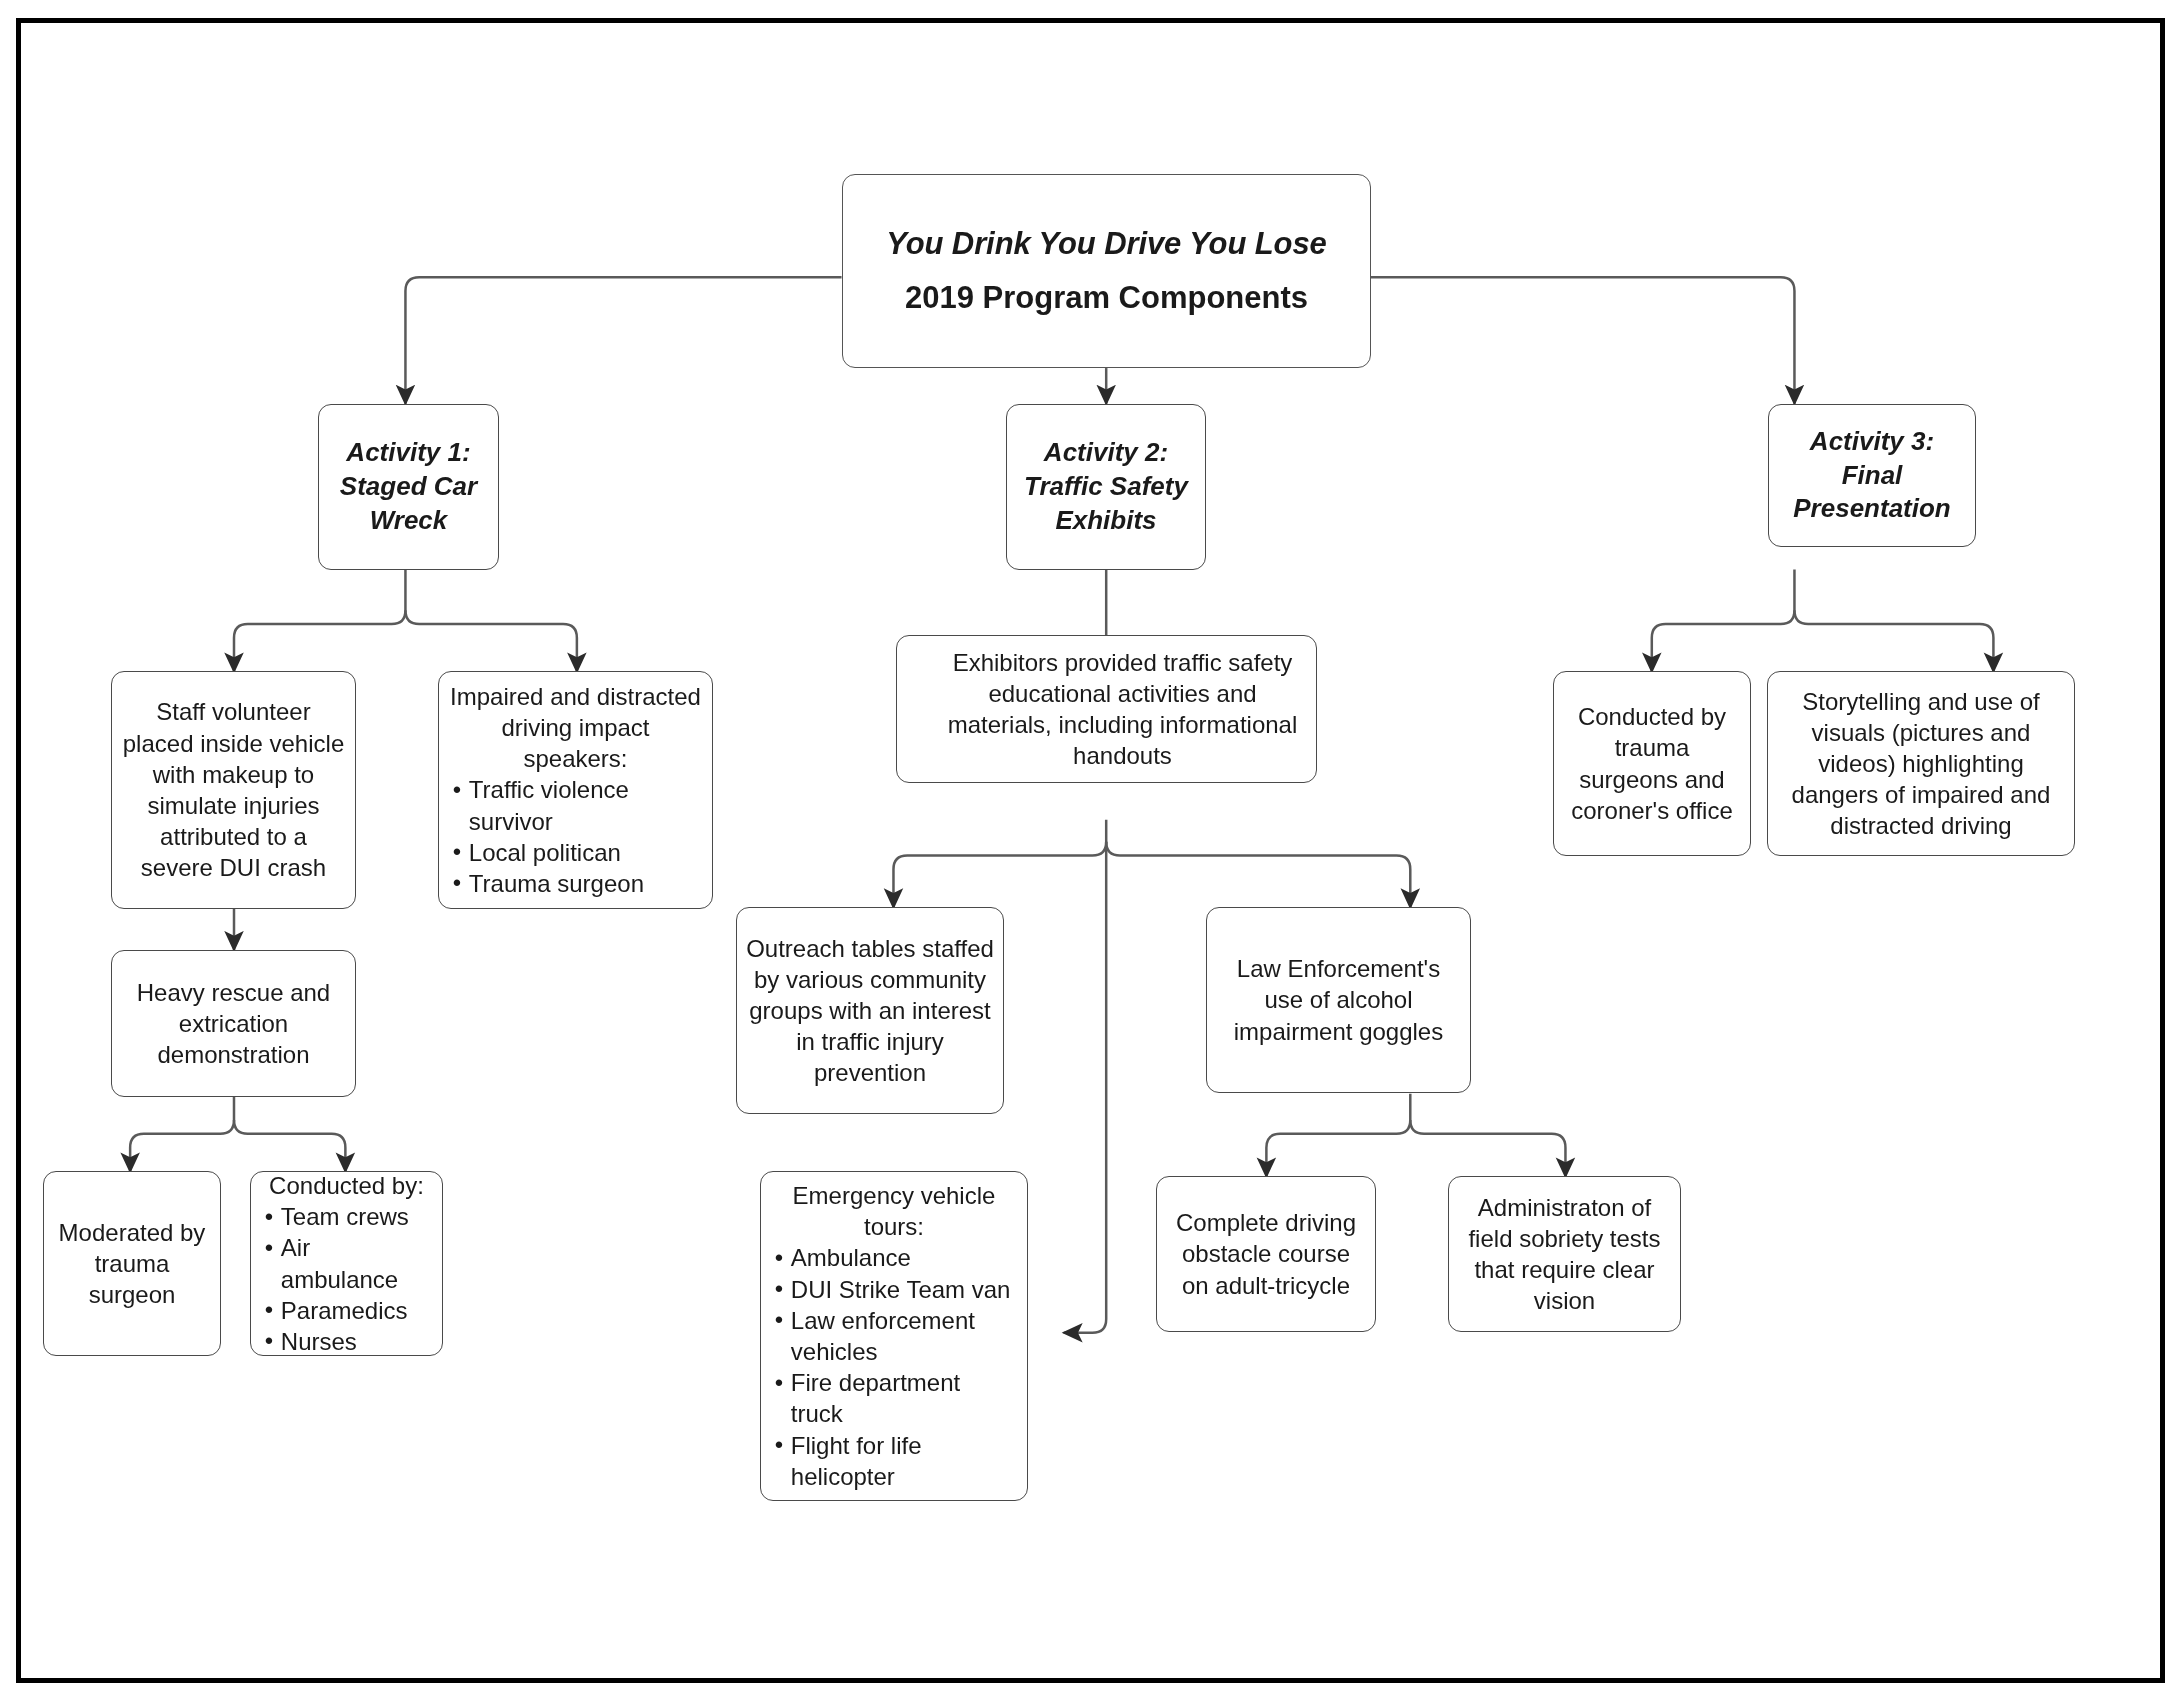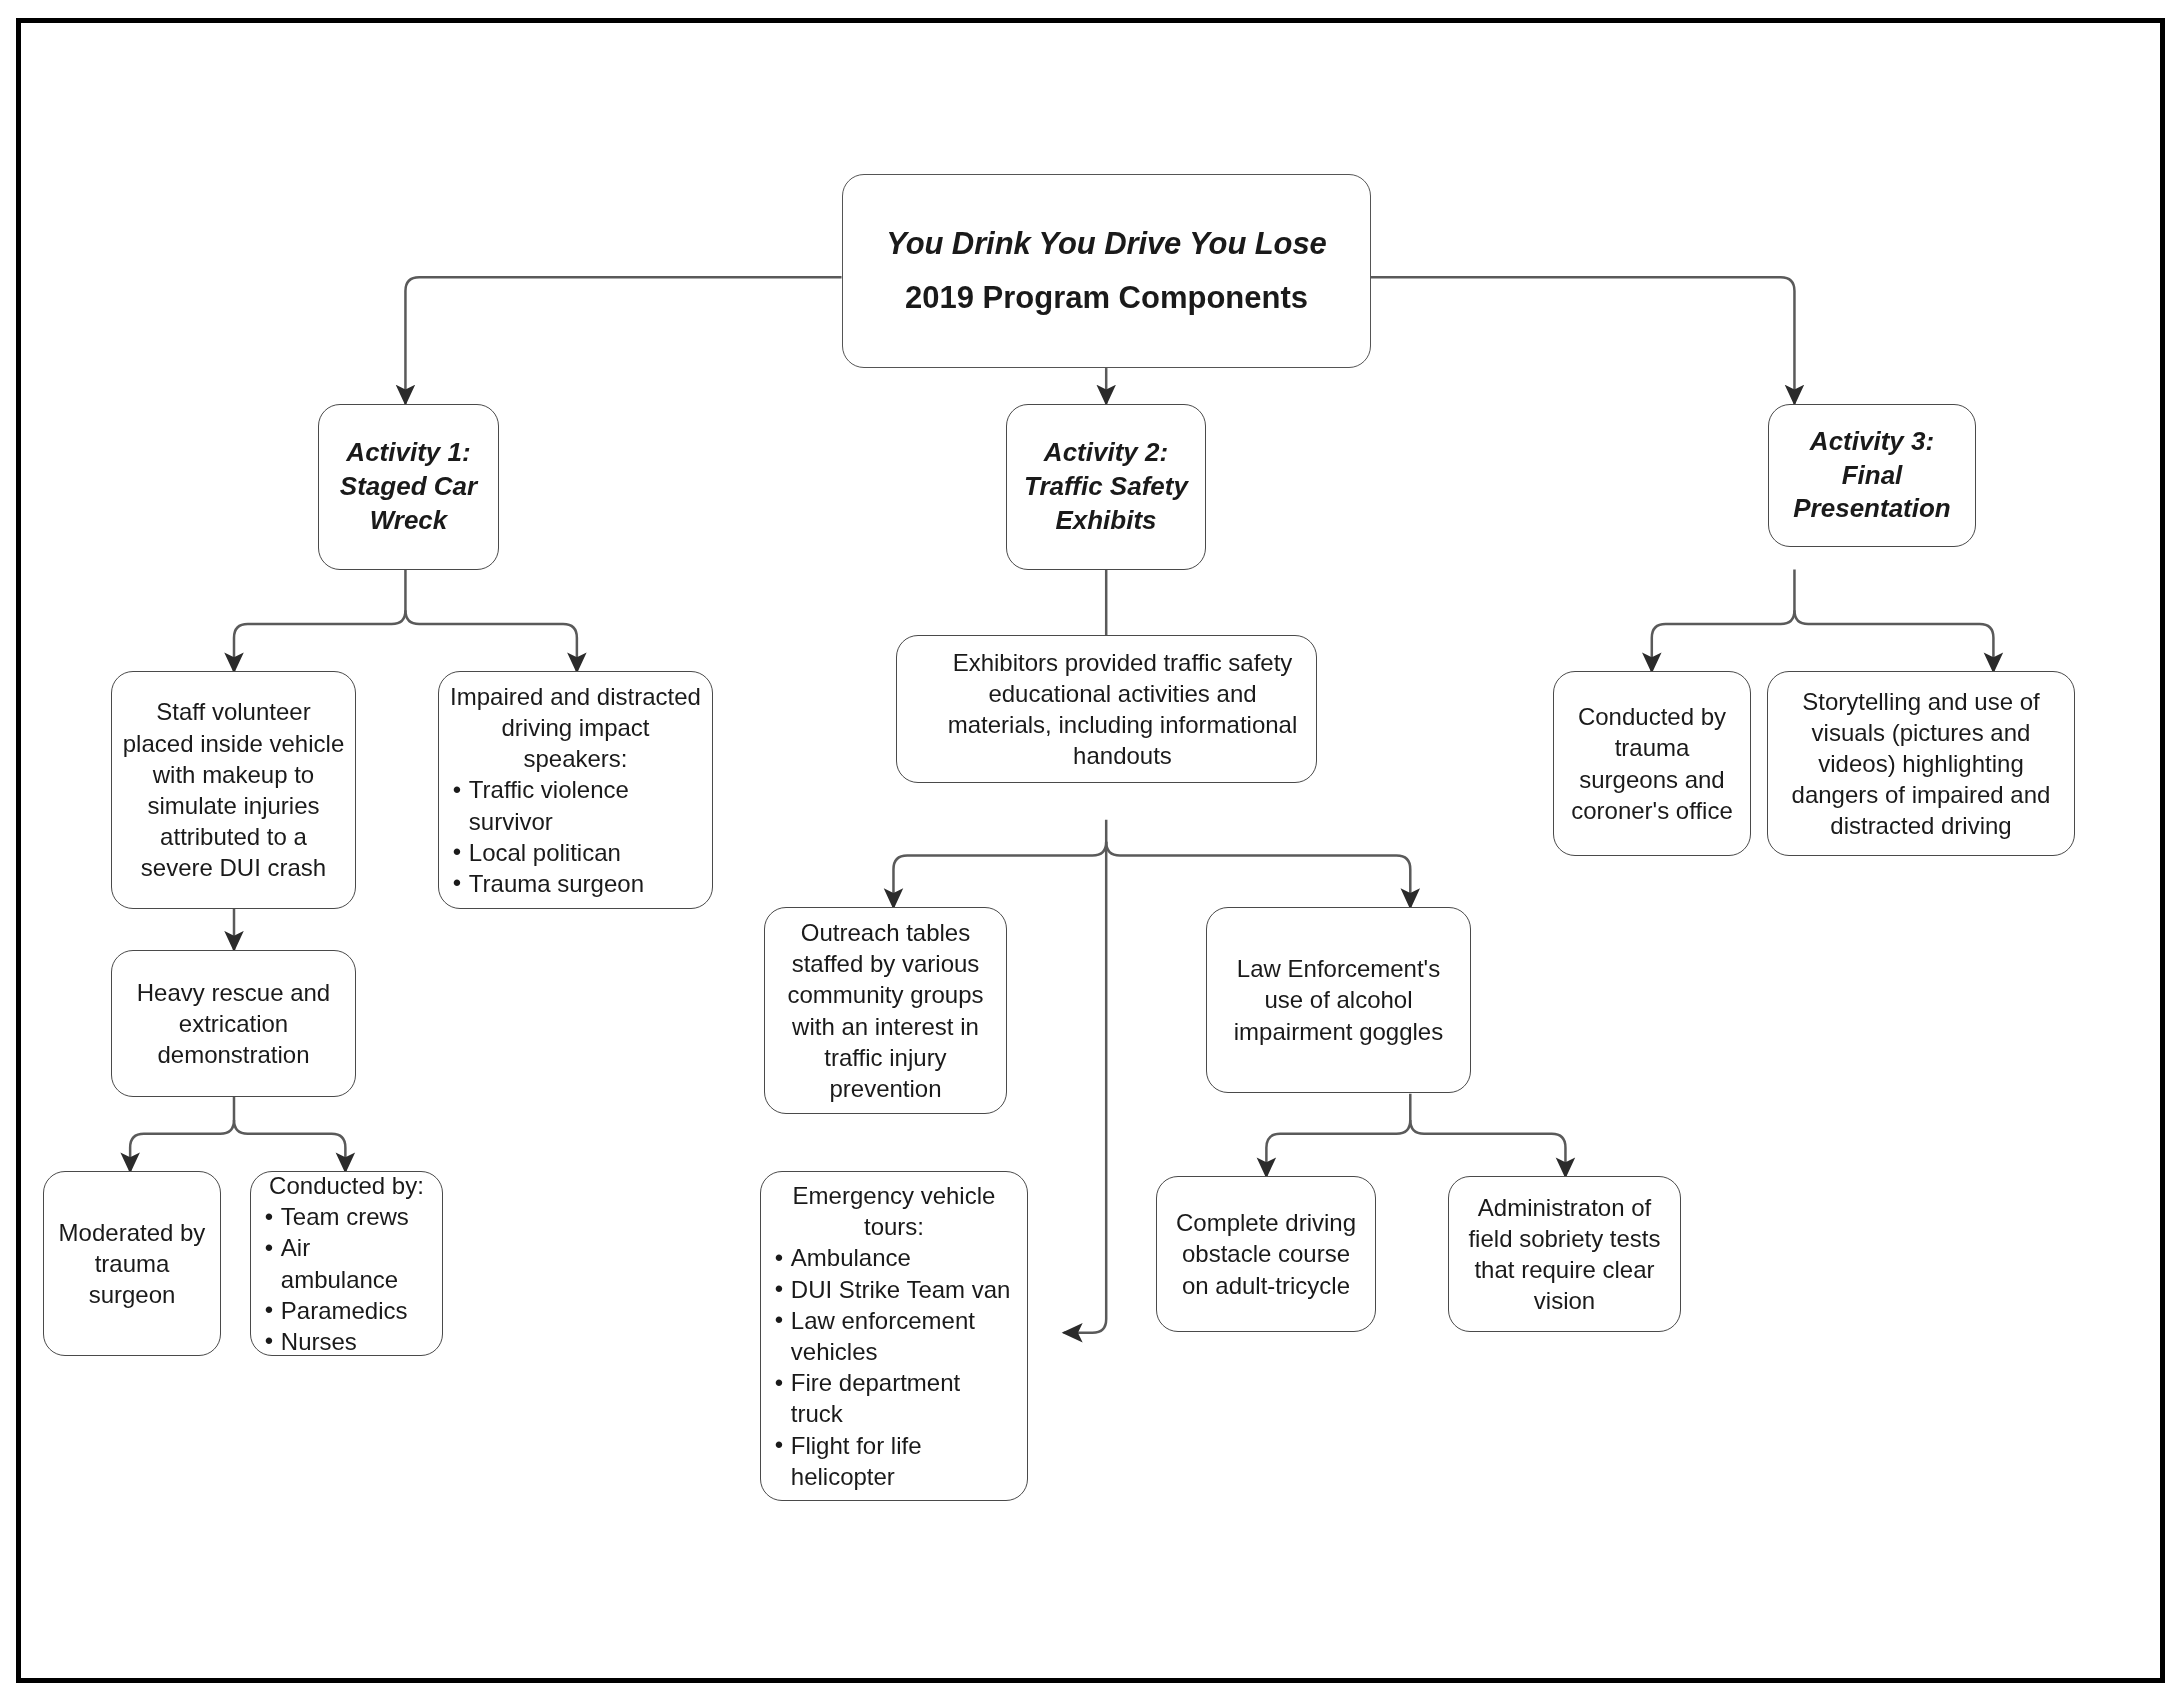--- a/index.html
+++ b/index.html
@@ -36,21 +36,21 @@
     width: 2183px;
     height: 1699px;
     pointer-events: none;
   }
   
   .node {
     position: absolute;
     box-sizing: border-box;
     background: #ffffff;
     border: 1.9px solid #4a4a4a;
-    border-radius: 22px;
+    border-radius: 13px;
     display: flex;
     flex-direction: column;
     align-items: flex-end;
     justify-content: center;
     color: #1a1a1a;
     line-height: 1.30;
     z-index: 3;
   }
   .node .inner {
     width: 100%;
@@ -218,21 +218,21 @@
         <li>Paramedics</li>
         <li>Nurses</li>
       </ul>
     </div>
   </div>
 
   <div class="node" style="left:896px; top:635px; width:421px; height:148px;padding-left:32px;">
     <div class="inner body-text">Exhibitors provided traffic safety educational activities and materials, including informational handouts</div>
   </div>
 
-  <div class="node" style="left:764px; top:907px; width:243px; height:207px;">
+  <div class="node" style="left:736px; top:907px; width:268px; height:207px;">
     <div class="inner body-text">Outreach tables staffed by various community groups with an interest in traffic injury prevention</div>
   </div>
 
   <div class="node" style="left:1206px; top:907px; width:265px; height:186px;">
     <div class="inner body-text">Law Enforcement's use of alcohol impairment goggles</div>
   </div>
 
   <div class="node" style="left:760px; top:1171px; width:268px; height:330px;">
     <div class="inner">
       <div class="lead">Emergency vehicle tours:</div>

